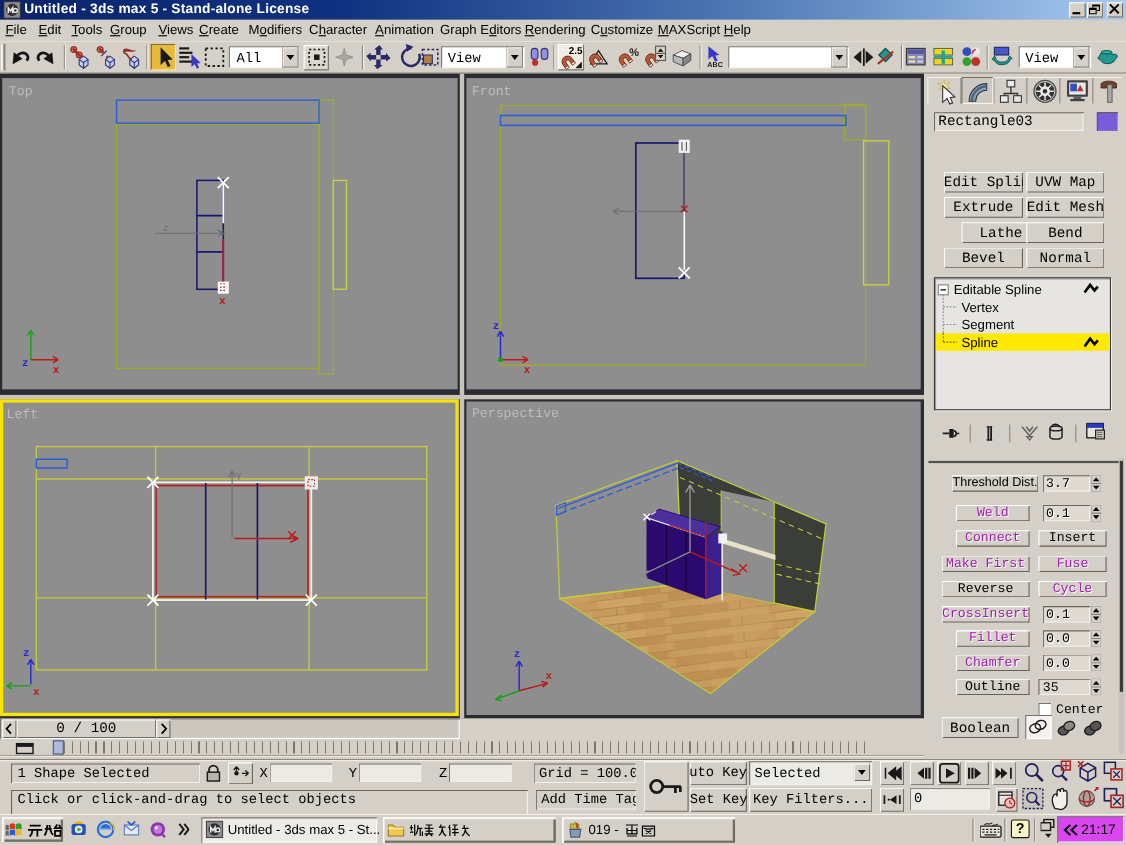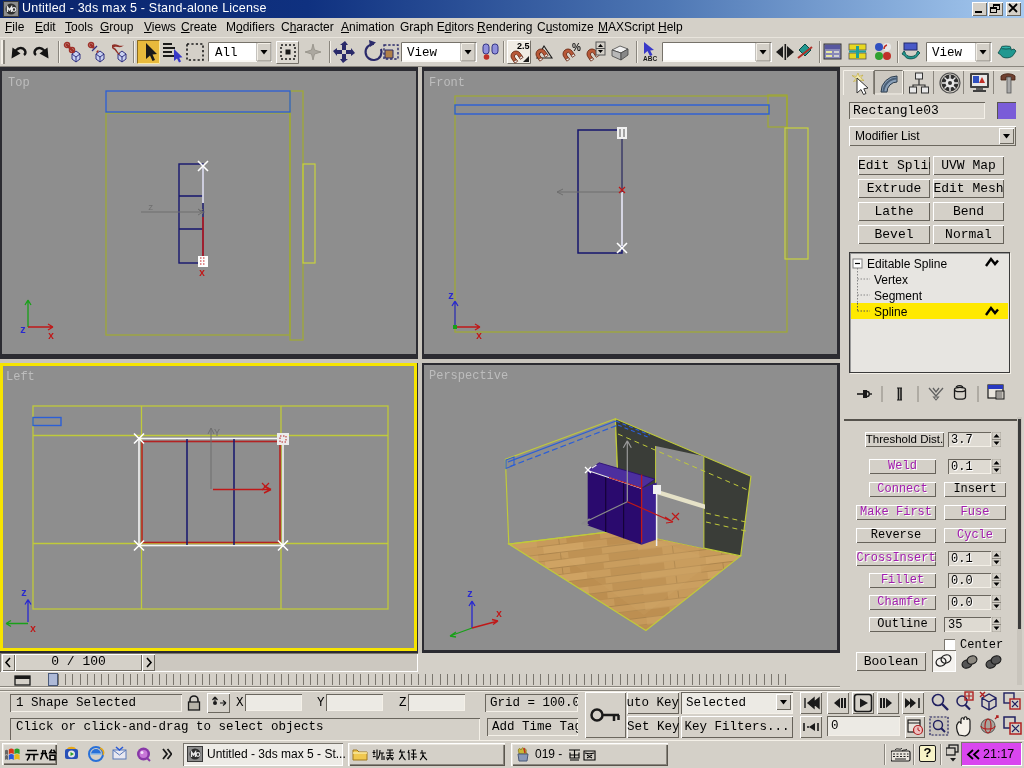--- a/index.html
+++ b/index.html
@@ -18,21 +18,21 @@
 <body>
 
 <div class="abs" style="left:0;top:0;width:1024px;height:18px;background:linear-gradient(to right,#0a246a,#0f3180 30%,#4e77b4 65%,#a6caf0);">
  <svg class="abs" style="left:3px;top:1px" width="16" height="16">
   <rect x="0" y="0" width="16" height="16" fill="#3a3a3a"></rect>
   <rect x="1" y="1" width="14" height="14" fill="#8c8c8c"></rect>
   <circle cx="8" cy="8" r="5.5" fill="#2e2e2e"></circle>
   <path d="M4.5 11 L4.5 6 L6.5 9 L8.5 6 L8.5 11" stroke="#e8e8e8" stroke-width="1.4" fill="none"></path>
   <circle cx="11" cy="8.5" r="1.8" fill="none" stroke="#e8e8e8" stroke-width="1.2"></circle>
  </svg>
- <span class="abs" style="left:22px;top:1px;font-size:12.5px;font-weight:normal;color:#fff;letter-spacing:.2px;">Untitled - 3ds max 5 - Stand-alone License</span>
+ <span class="abs" style="left:22px;top:1px;font-size:12.5px;font-weight:bold;color:#fff;letter-spacing:.2px;">Untitled - 3ds max 5 - Stand-alone License</span>
  <div class="abs raised" style="left:972px;top:2px;width:15px;height:14px;background:#d4d0c8">
       <div class="abs" style="left:3px;top:9px;width:7px;height:2px;background:#000"></div>
     </div>
  <div class="abs raised" style="left:988px;top:2px;width:15px;height:14px;background:#d4d0c8">
    <div class="abs" style="left:5px;top:2px;width:7px;height:6px;border:1px solid #000;border-top-width:2px"></div>
    <div class="abs" style="left:2px;top:5px;width:7px;height:6px;border:1px solid #000;border-top-width:2px;background:#d4d0c8"></div>
  </div>
  <div class="abs raised" style="left:1006px;top:2px;width:15px;height:14px;background:#d4d0c8">
   <svg class="abs" style="left:2px;top:1px" width="11" height="11">
         <path d="M1 1 L9 9 M9 1 L1 9" stroke="#000" stroke-width="1.8"></path>
@@ -465,34 +465,26 @@
 
  <g transform="translate(158,5)">
   <path d="M3 4 C6 1,14 1,17 4 L17 8 L13 8 L13 5 L8 5 L8 8 L3 8 Z" fill="#704030" stroke="#402010" stroke-width="0.8"></path>
   <rect x="9" y="5" width="4" height="16" fill="#a8a8a8" stroke="#555" stroke-width="0.8"></rect>
  </g>
 </svg>
 
 <div class="abs fld" style="left:9px;top:35px;width:136px;height:17px;font-size:13px;padding:1px 0 0 4px;background:#dcd8d0;">Rectangle03</div>
 <div class="abs" style="left:157px;top:35px;width:19px;height:17px;background:#7a5cd8;box-shadow:inset 1px 1px 0 #57544e;"></div>
 
-<div class="abs raised" style="left:9px;top:59px;width:167px;height:20px;background:#d4d0c8;">
- <span class="abs" style="left:6px;top:3px;font-size:12px;color:#000;">Modifier List</span>
- <div class="abs raised" style="right:2px;top:2px;width:15px;height:16px;background:#d4d0c8;">
-  <svg width="15" height="16">
-          <path d="M4 6 L11 6 L7.5 10.5 Z" fill="#000"></path>
-        </svg>
- </div>
-</div>
 
 <div class="abs btn" style="left:18px;top:89px;width:72px;height:19px;line-height:19px;">Edit Spline</div>
 <div class="abs btn" style="left:93px;top:89px;width:71px;height:19px;line-height:19px;">UVW Map</div>
 <div class="abs btn" style="left:18px;top:112px;width:72px;height:19px;line-height:19px;">Extrude</div>
 <div class="abs btn" style="left:93px;top:112px;width:71px;height:19px;line-height:19px;">Edit Mesh</div>
-<div class="abs btn" style="left:18px;top:135px;width:72px;height:19px;line-height:19px;">Lathe</div>
+<div class="abs btn" style="left:34px;top:135px;width:72px;height:19px;line-height:19px;">Lathe</div>
 <div class="abs btn" style="left:93px;top:135px;width:71px;height:19px;line-height:19px;">Bend</div>
 <div class="abs btn" style="left:18px;top:158px;width:72px;height:19px;line-height:19px;">Bevel</div>
 <div class="abs btn" style="left:93px;top:158px;width:71px;height:19px;line-height:19px;">Normal</div>
 
 <div class="abs" style="left:9px;top:185px;width:161px;height:121px;background:#e7e5e1;border:1px solid #3a3a3a;box-shadow:1px 1px 0 #f4f0e8, inset 1px 1px 0 #999;">
  <svg class="abs" style="left:0;top:0" width="159" height="119">
   <rect x="3" y="6" width="9" height="9" fill="#fff" stroke="#808080"></rect>
   <path d="M5 10.5 H10" stroke="#000" stroke-width="1.2"></path>
   <text x="17" y="14.5" font-family="Liberation Sans" font-size="12" fill="#000">Editable Spline</text>
   <path d="M136 13 L141 6 L145 11 L148 7.5" stroke="#000" stroke-width="2.4" fill="none"></path>

